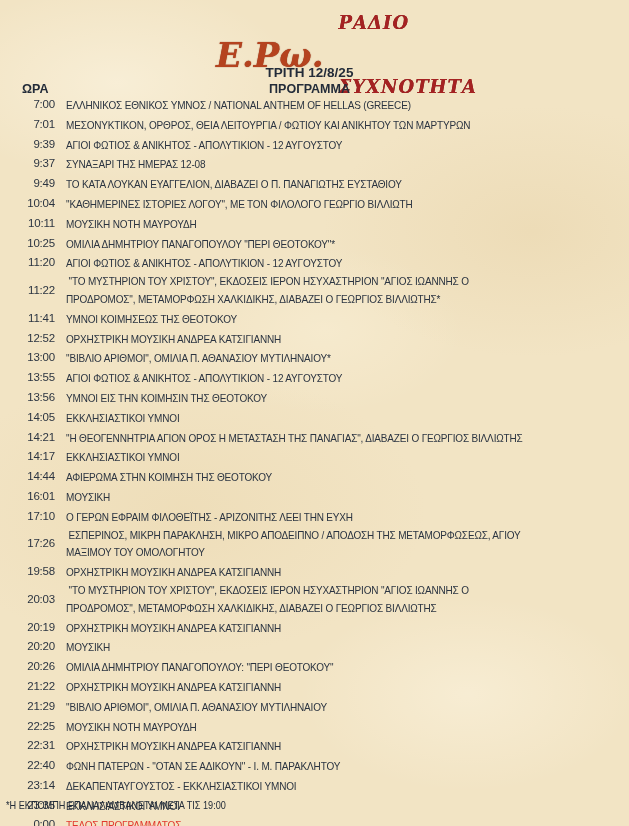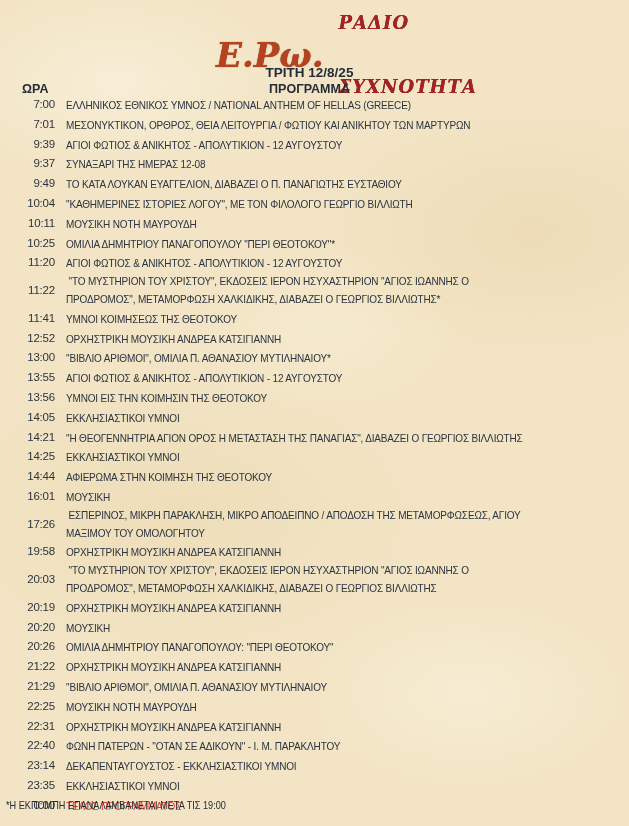--- a/index.html
+++ b/index.html
@@ -173,30 +173,34 @@
       </div>
       <div class="row">
         <div class="time">14:05</div>
         <div class="title"><span class="title-text">ΕΚΚΛΗΣΙΑΣΤΙΚΟΙ ΥΜΝΟΙ</span></div>
       </div>
       <div class="row">
         <div class="time">14:21</div>
         <div class="title"><span class="title-text">"Η ΘΕΟΓΕΝΝΗΤΡΙΑ ΑΓΙΟΝ ΟΡΟΣ Η ΜΕΤΑΣΤΑΣΗ ΤΗΣ ΠΑΝΑΓΙΑΣ", ΔΙΑΒΑΖΕΙ Ο ΓΕΩΡΓΙΟΣ ΒΙΛΛΙΩΤΗΣ</span></div>
       </div>
       <div class="row">
-        <div class="time">14:25</div>
+        <div class="time">14:17</div>
         <div class="title"><span class="title-text">ΕΚΚΛΗΣΙΑΣΤΙΚΟΙ ΥΜΝΟΙ</span></div>
       </div>
       <div class="row">
         <div class="time">14:44</div>
         <div class="title"><span class="title-text">ΑΦΙΕΡΩΜΑ ΣΤΗΝ ΚΟΙΜΗΣΗ ΤΗΣ ΘΕΟΤΟΚΟΥ</span></div>
       </div>
       <div class="row">
         <div class="time">16:01</div>
         <div class="title"><span class="title-text">ΜΟΥΣΙΚΗ</span></div>
+      </div>
+      <div class="row">
+        <div class="time">17:10</div>
+        <div class="title"><span class="title-text">Ο ΓΕΡΩΝ ΕΦΡΑΙΜ ΦΙΛΟΘΕΪΤΗΣ - ΑΡΙΖΟΝΙΤΗΣ ΛΕΕΙ ΤΗΝ ΕΥΧΗ</span></div>
       </div>
       <div class="row">
         <div class="time">17:26</div>
         <div class="title"><span class="title-text"> ΕΣΠΕΡΙΝΟΣ, ΜΙΚΡΗ ΠΑΡΑΚΛΗΣΗ, ΜΙΚΡΟ ΑΠΟΔΕΙΠΝΟ / ΑΠΟΔΟΣΗ ΤΗΣ ΜΕΤΑΜΟΡΦΩΣΕΩΣ, ΑΓΙΟΥ
 ΜΑΞΙΜΟΥ ΤΟΥ ΟΜΟΛΟΓΗΤΟΥ</span></div>
       </div>
       <div class="row">
         <div class="time">19:58</div>
         <div class="title"><span class="title-text">ΟΡΧΗΣΤΡΙΚΗ ΜΟΥΣΙΚΗ ΑΝΔΡΕΑ ΚΑΤΣΙΓΙΑΝΝΗ</span></div>
       </div>

